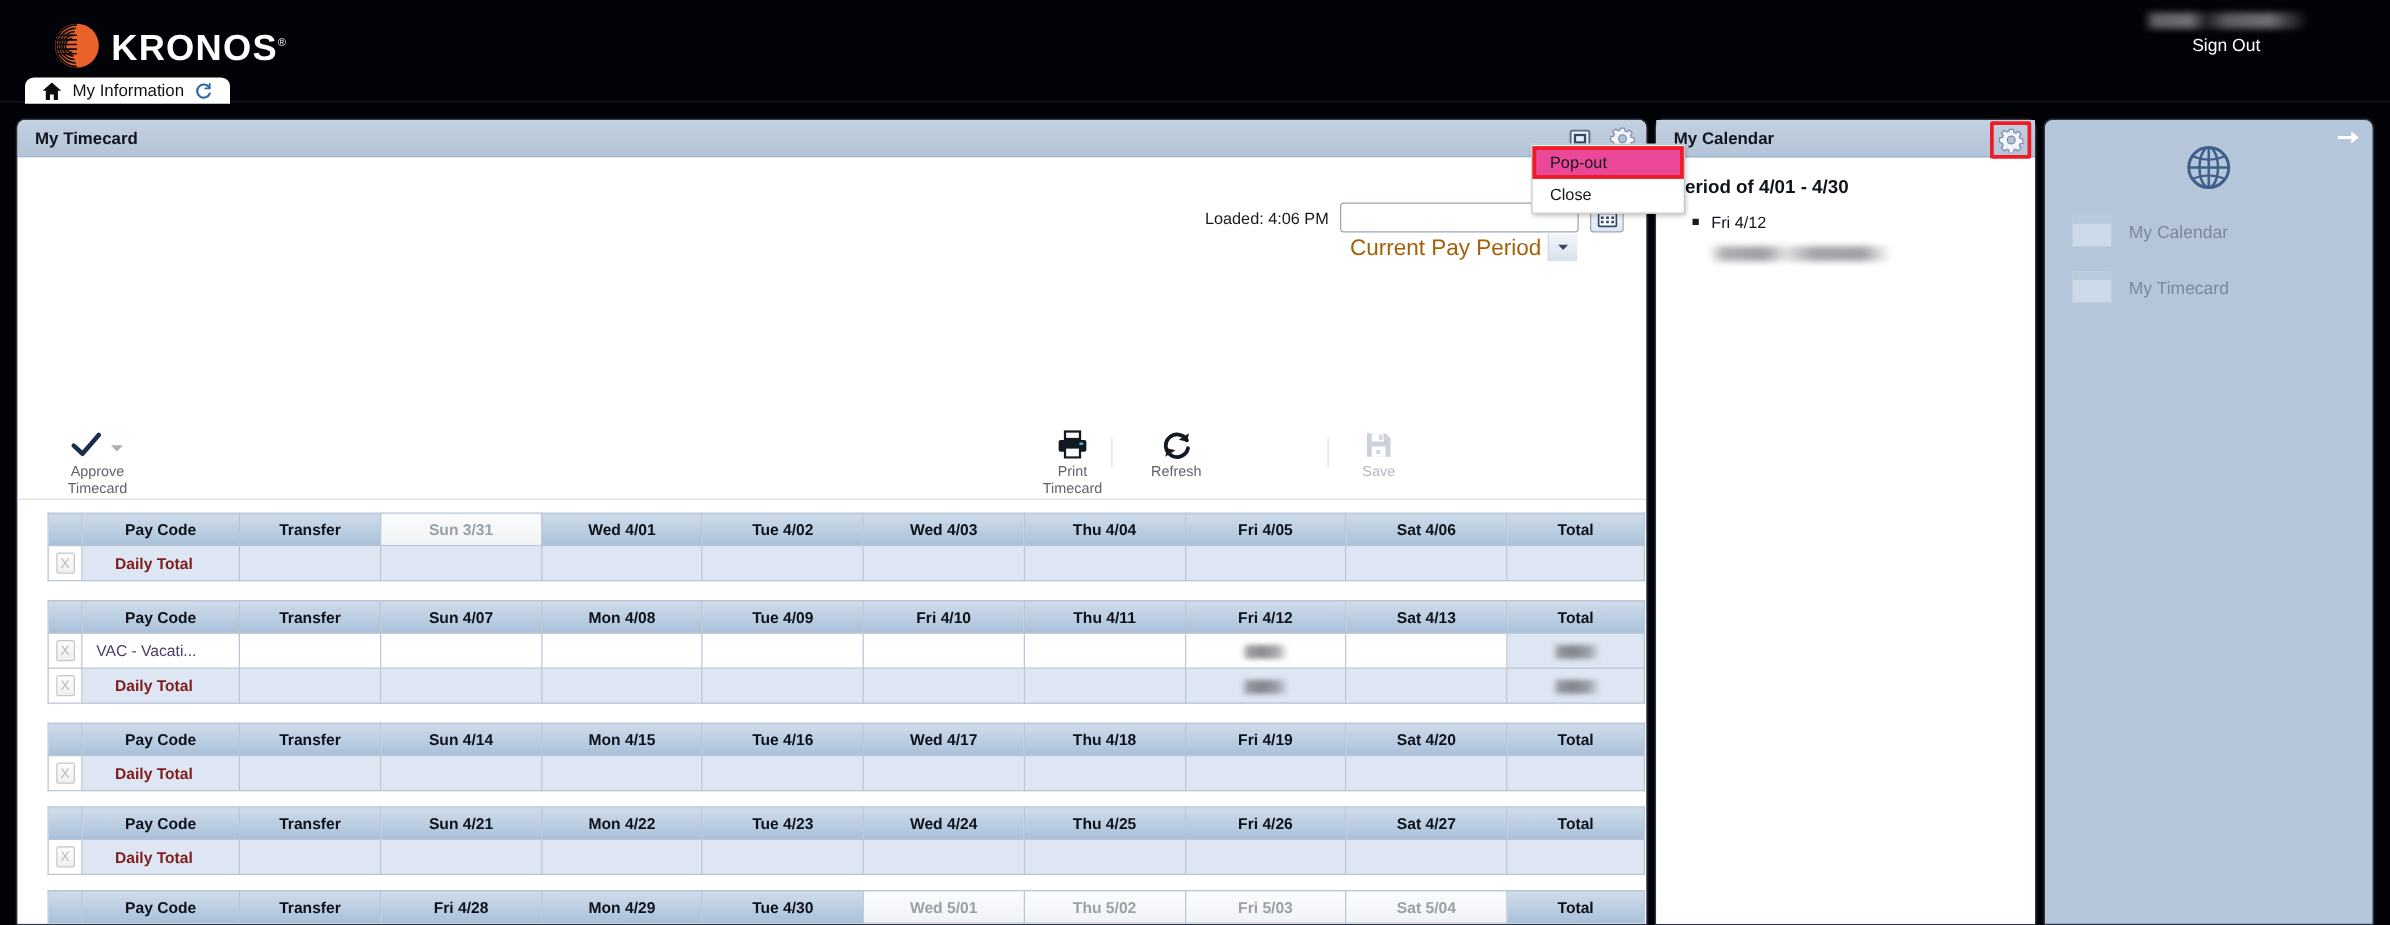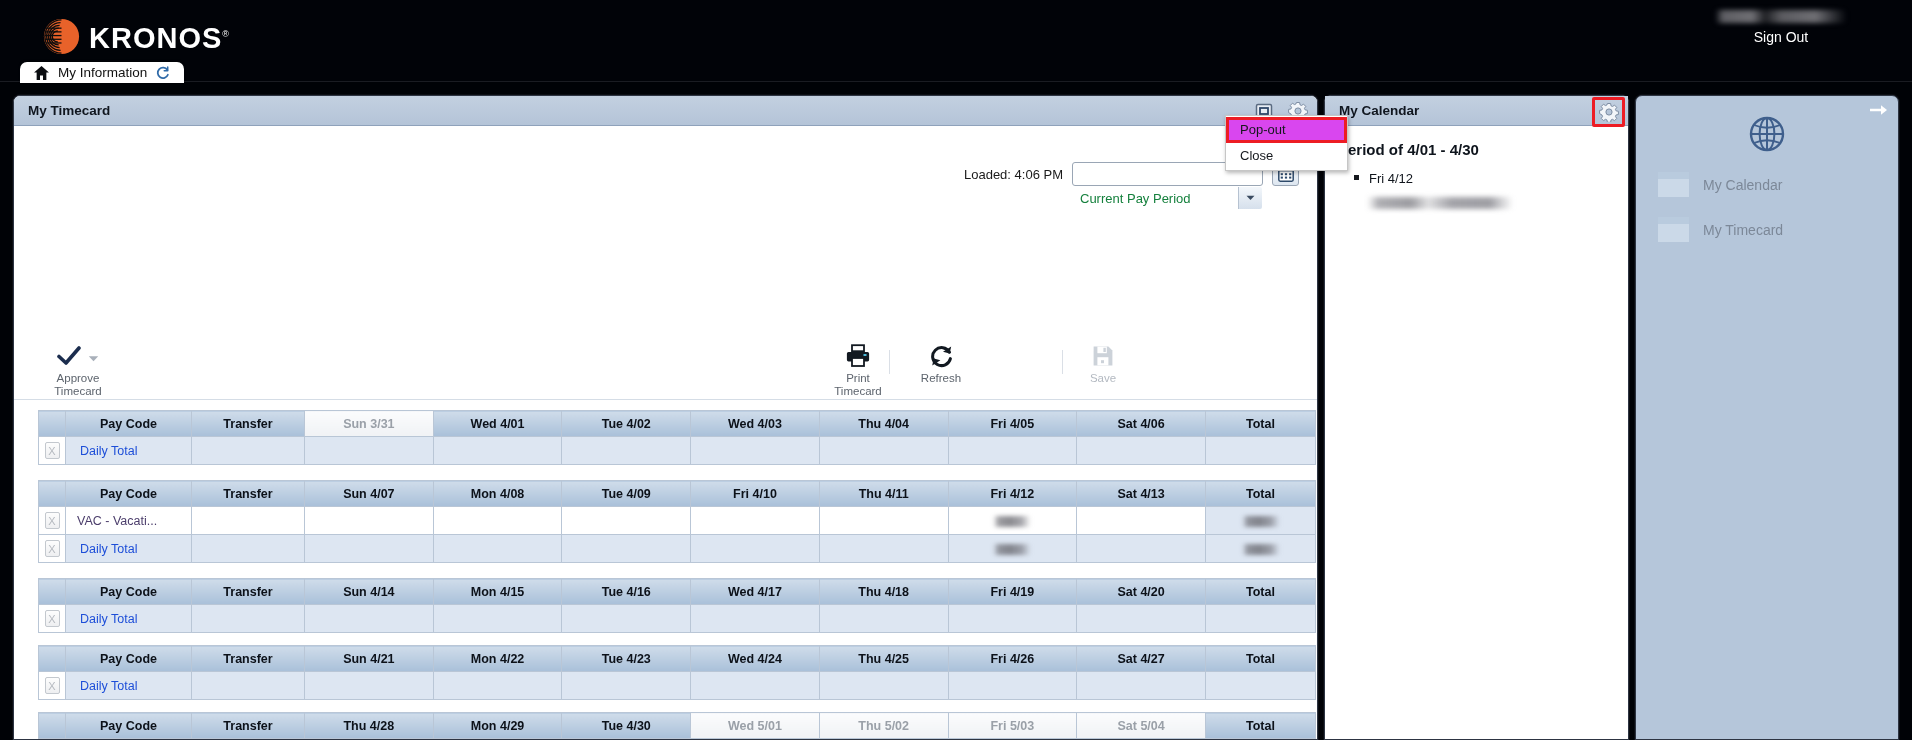--- a/index.html
+++ b/index.html
@@ -110,21 +110,21 @@
     display: flex; align-items: center; gap: 9px;
   }
   .loaded-txt { font-size: 13px; color: #1a1a1a; font-family: "Liberation Sans", sans-serif; }
   .pp-select {
     width: 191px; height: 24px;
     border: 1px solid #9aa6b5; border-radius: 3px;
     background: #ffffff;
     display: flex; align-items: center; justify-content: space-between;
     padding-left: 7px; cursor: pointer;
   }
-  .pp-select span { font-size: 13px; color: #15803d; font-family: "Liberation Sans", sans-serif; margin-top: 48px; }
+  .pp-select span { font-size: 18px; color: #a16207; font-family: "Liberation Sans", sans-serif; margin-top: 48px; }
   .pp-arrow {
     width: 24px; height: 22px;
     background: linear-gradient(180deg,#f3f7fb 0%,#d6e0ec 100%);
     border-left: 1px solid #b6c2d1;
     border-radius: 0 2px 2px 0;
     display: flex; align-items: center; justify-content: center;
   }
   .cal-btn {
     width: 27px; height: 24px;
     border: 1px solid #9aa6b5; border-radius: 3px;
@@ -175,21 +175,21 @@
   .wk th.off {
     background: linear-gradient(180deg,#fbfcfd 0%,#f0f2f5 100%);
     color: #9aa0a8;
   }
   .wk td { background: #dde6f2; height: 28px; }
   .wk td.c-x {
     background: #ffffff; text-align: center; padding: 0;
     border-right: 1px solid #b9c6d6;
   }
   .wk td.white { background: #ffffff; }
-  .wk td.lbl { color: #1d4ed8; text-align: left; padding-left: 14px; }
+  .wk td.lbl { color: #7f1d1d; text-align: left; padding-left: 26px; font-weight: bold; }
   .wk td.paycode {
     background: #ffffff; color: #4b3d6b; text-align: left; padding-left: 11px;
   }
   .wk td.val { text-align: center; }
   .xbox {
     display: inline-block; width: 15px; height: 17px;
     border: 1px solid #c3c8ce; border-radius: 2px;
     background: linear-gradient(180deg,#fdfdfd 0%,#eeeff1 100%);
     color: #b6bac0; font-size: 11px; line-height: 16px; text-align: center;
     cursor: pointer;
@@ -264,21 +264,21 @@
     border: 1px solid #c6c6c6;
     box-shadow: 1px 2px 4px rgba(0,0,0,.28);
     z-index: 40; padding: 1px 0;
   }
   .menu-item {
     height: 26px; line-height: 26px; padding-left: 14px;
     font-size: 13px; color: #15181d; cursor: pointer;
     font-family: "Liberation Sans", sans-serif;
   }
   .menu-item.hl {
-    background: #d946ef;
+    background: #ec4899;
     outline: 3px solid #ed1c24; outline-offset: -3px;
   }
 
   
   .tray {
     position: absolute; left: 1635px; top: 0;
     width: 264px; height: 645px;
     background: #b5c6da;
     border: 1px solid #2d3442;
     border-radius: 7px 7px 0 0;
@@ -596,21 +596,21 @@
               </tr>
             </tbody>
           </table>
           <div class="wk-gap"></div>
           <table class="wk">
             <thead>
               <tr>
                 <th class="c-x"></th>
                 <th class="c-pay">Pay Code</th>
                 <th class="c-xfer">Transfer</th>
-                <th class="">Thu 4/28</th>
+                <th class="">Fri 4/28</th>
                 <th class="">Mon 4/29</th>
                 <th class="">Tue 4/30</th>
                 <th class="off">Wed 5/01</th>
                 <th class="off">Thu 5/02</th>
                 <th class="off">Fri 5/03</th>
                 <th class="off">Sat 5/04</th>
                 <th class="c-total">Total</th>
               </tr>
             </thead>
             <tbody>

